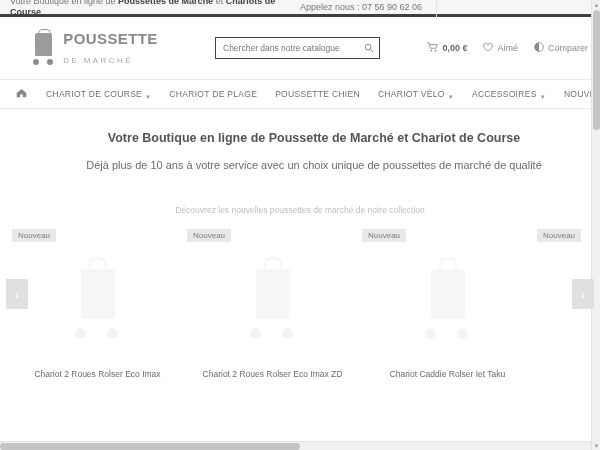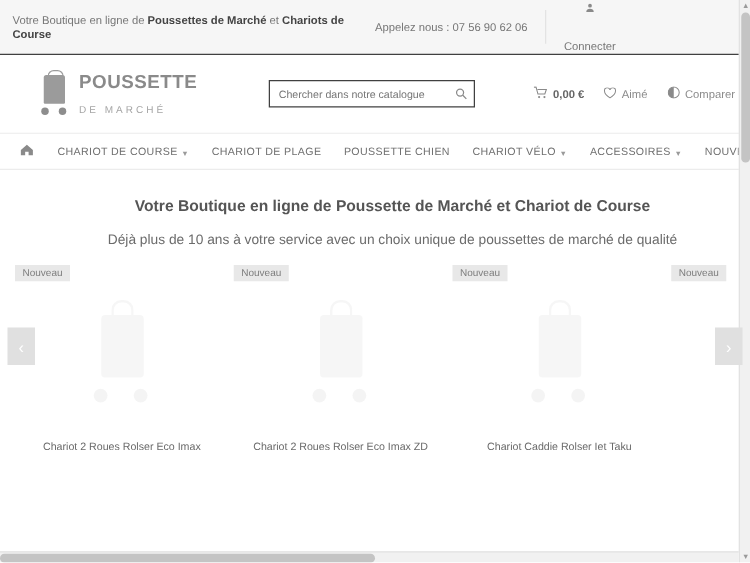--- a/index.html
+++ b/index.html
@@ -7,23 +7,23 @@
     width: 600px; height: 450px;
     font-family: "Liberation Sans", sans-serif;
     background: #ffffff;
     color: #666666;
     overflow: hidden;
   }
   .page { position: relative; width: 600px; height: 450px; overflow: hidden; }
 
   
   .topbar {
-    height: 44px;
+    height: 17px;
     background: #f6f6f6;
-    border-bottom: 1px solid #404040;
+    border-bottom: 3px solid #404040;
     display: flex;
     align-items: center;
     padding: 0 10px;
     font-size: 9px;
     color: #777;
   }
   .topbar-left { flex: 1 1 auto; line-height: 11px; max-width: 290px; }
   .topbar-left b { color: #444; font-weight: bold; }
   .topbar-right { display: flex; align-items: center; gap: 14px; }
   .topbar-phone { color: #777; white-space: nowrap; }
@@ -267,20 +267,21 @@
       <span>NOUVEAUTÉS</span>
     </span>
 
   </div>
 
   <div class="hero">
     <h1>Votre Boutique en ligne de Poussette de Marché et Chariot de Course</h1>
     <p>Déjà plus de 10 ans à votre service avec un choix unique de poussettes de marché de qualité</p>
   </div>
 
+  <div class="section-sub">Découvrez les nouvelles poussettes de marché de notre collection</div>
 
   <div class="carousel">
     <div class="car-arrow left">‹</div>
     <div class="car-arrow right">›</div>
     <div class="products">
 
       <div class="product">
         <span class="badge">Nouveau</span>
         <div class="thumb">
           <span class="ph">

